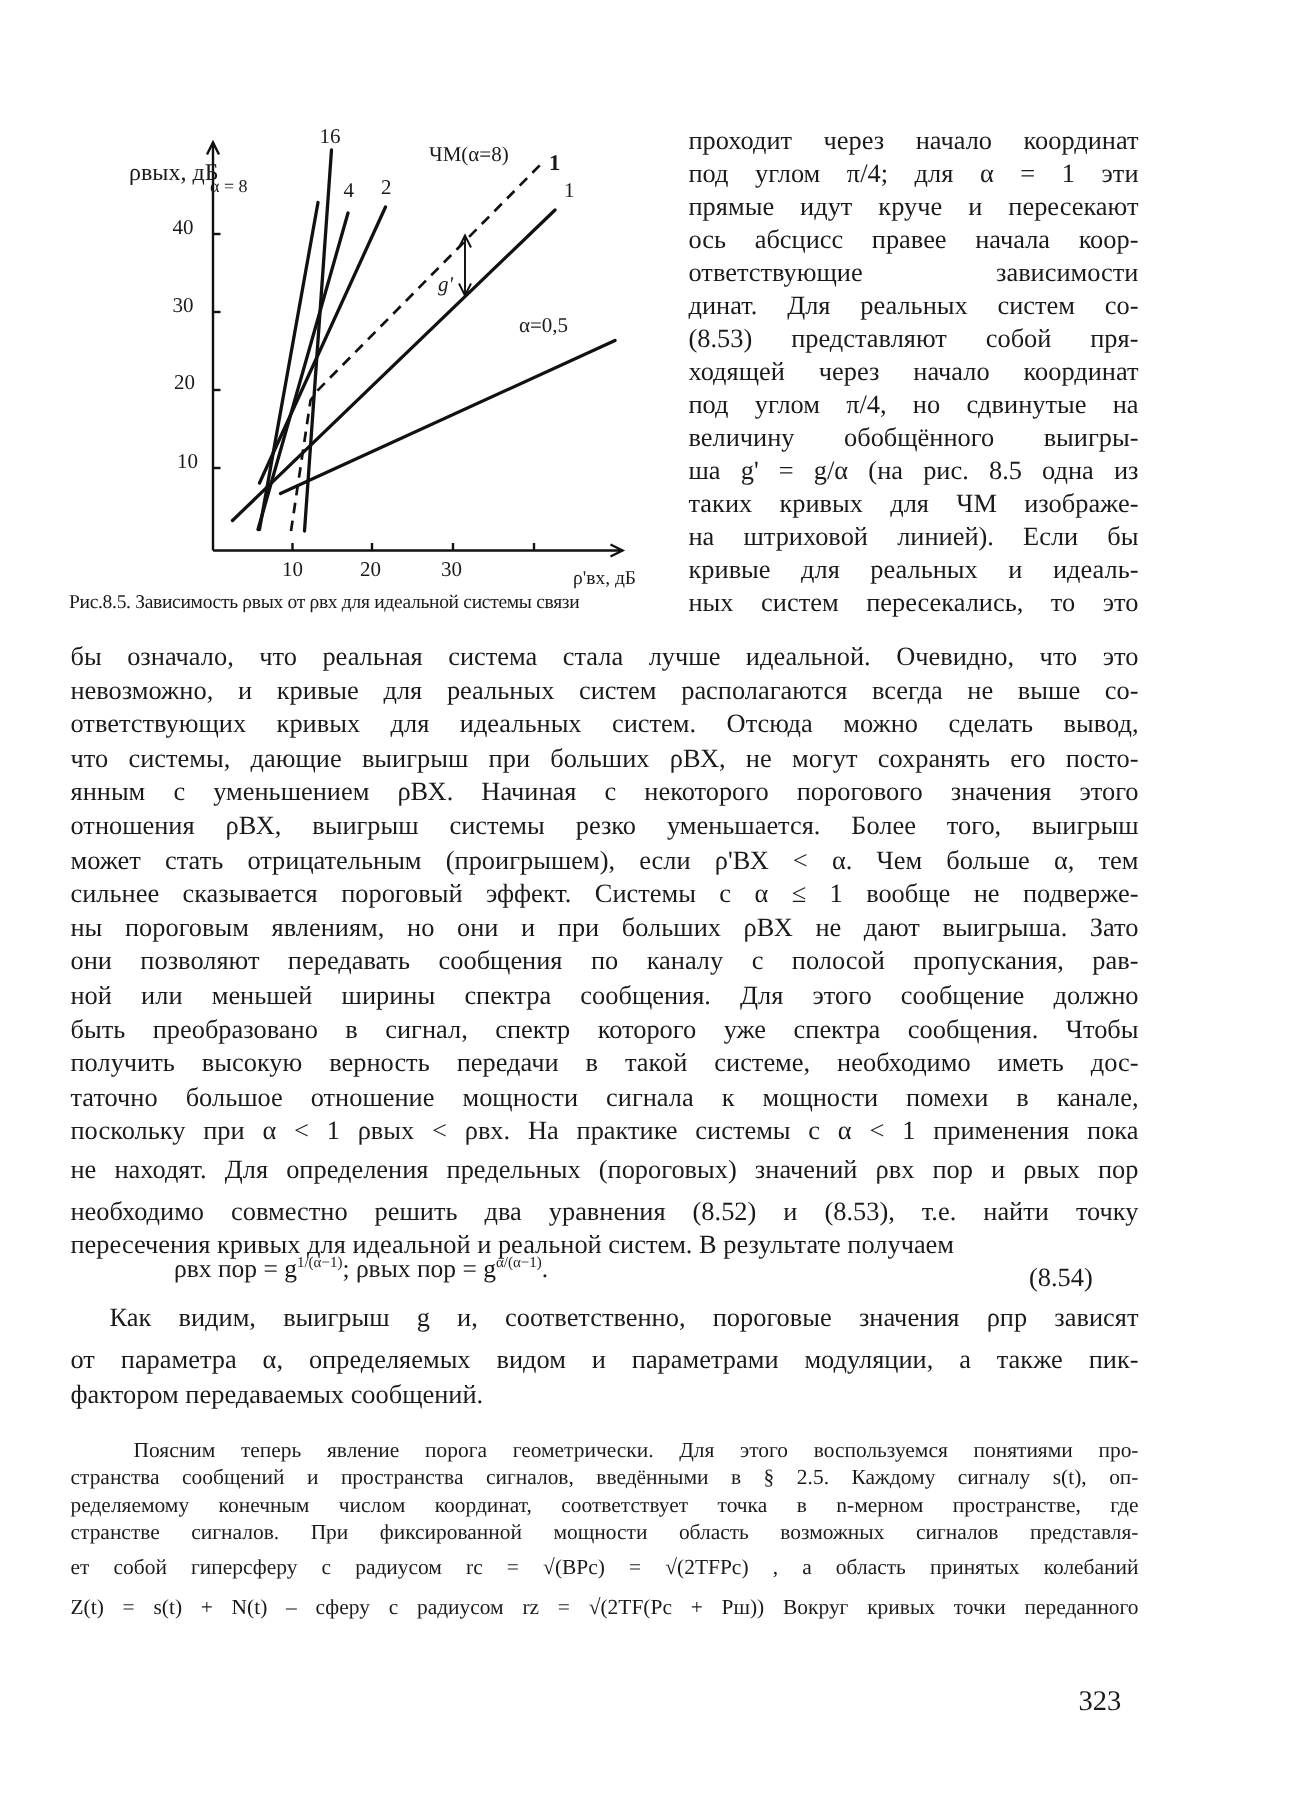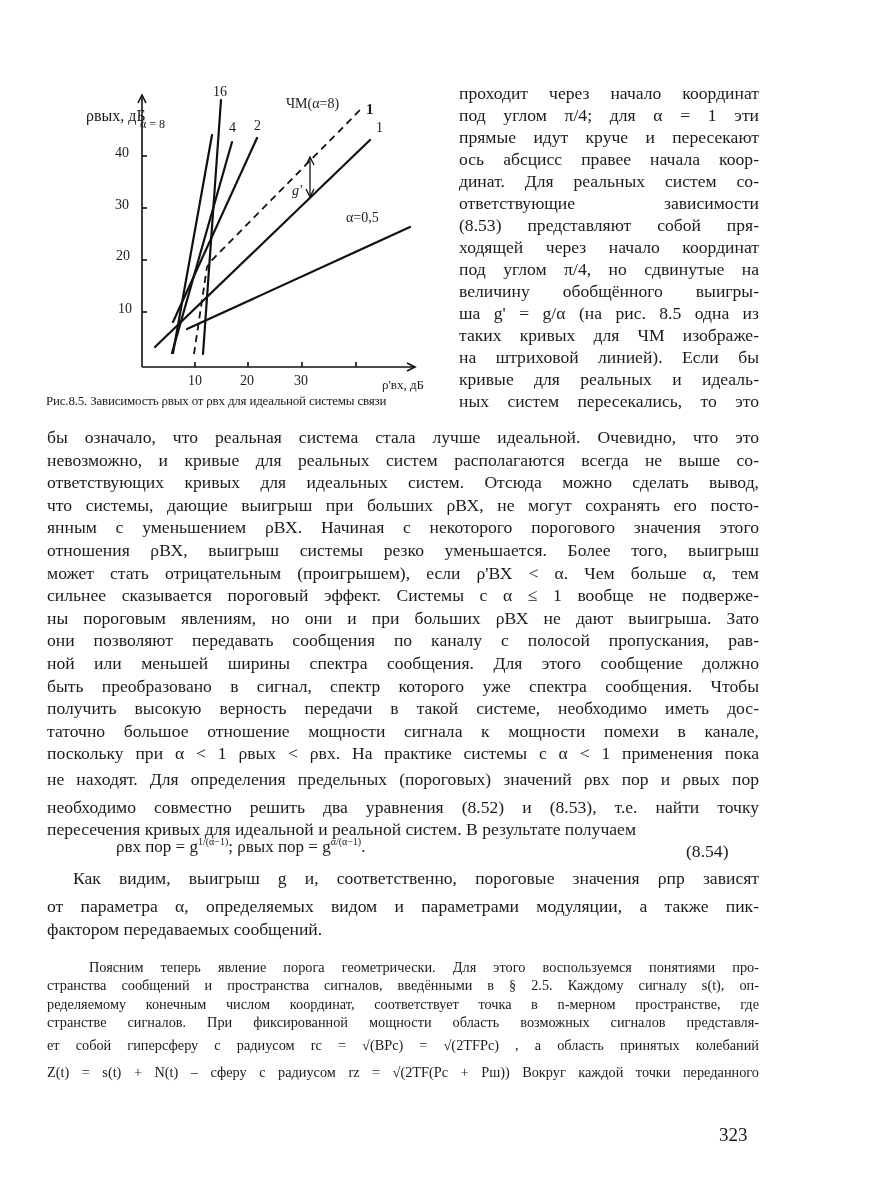--- a/index.html
+++ b/index.html
@@ -88,22 +88,22 @@
     <div style="position:absolute; left:252px; top:103px; font-size:14px; font-style:italic;">g'</div>
   </div>
 
   <div class="caption">Рис.8.5. Зависимость ρвых от ρвх для идеальной системы связи</div>
 
   <div class="side-col">
     <span class="ln">проходит через начало координат</span>
     <span class="ln">под углом  π/4;  для  α = 1  эти</span>
     <span class="ln">прямые идут круче и пересекают</span>
     <span class="ln">ось абсцисс правее начала коор-</span>
+    <span class="ln">ответствующие        зависимости</span>
     <span class="ln">динат. Для реальных систем со-</span>
-    <span class="ln">ответствующие        зависимости</span>
     <span class="ln">(8.53) представляют собой пря-</span>
     <span class="ln">ходящей через начало координат</span>
     <span class="ln">под углом  π/4, но сдвинутые на</span>
     <span class="ln">величину обобщённого выигры-</span>
     <span class="ln">ша  g' = g/α  (на рис. 8.5 одна из</span>
     <span class="ln">таких кривых для ЧМ изображе-</span>
     <span class="ln">на штриховой линией). Если бы</span>
     <span class="ln">кривые для реальных и идеаль-</span>
     <span class="ln">ных систем пересекались, то это</span>
   </div>
@@ -140,17 +140,17 @@
     <span class="ln">от параметра α, определяемых видом и параметрами модуляции, а также пик-</span>
     <span class="ln last" style="margin-top:-5px">фактором передаваемых сообщений.</span>
   </div>
 
   <div class="small">
     <span class="ln indent">Поясним теперь явление порога геометрически. Для этого воспользуемся понятиями про-</span>
     <span class="ln">странства сообщений и пространства сигналов, введёнными в § 2.5. Каждому сигналу s(t), оп-</span>
     <span class="ln">ределяемому конечным числом координат, соответствует точка в n-мерном пространстве, где</span>
     <span class="ln">странстве сигналов. При фиксированной мощности область возможных сигналов представля-</span>
     <span class="ln tall">ет собой гиперсферу с радиусом  rс = √(BPс) = √(2TFPс) ,  а область принятых колебаний</span>
-    <span class="ln tall">Z(t) = s(t) + N(t) – сферу с радиусом  rz = √(2TF(Pс + Pш))  Вокруг каждой точки переданного</span>
+    <span class="ln tall">Z(t) = s(t) + N(t) – сферу с радиусом  rz = √(2TF(Pс + Pш))  Вокруг кривых точки переданного</span>
   </div>
 
   <div class="page-num">323</div>
 </div>
 
 </body></html>

